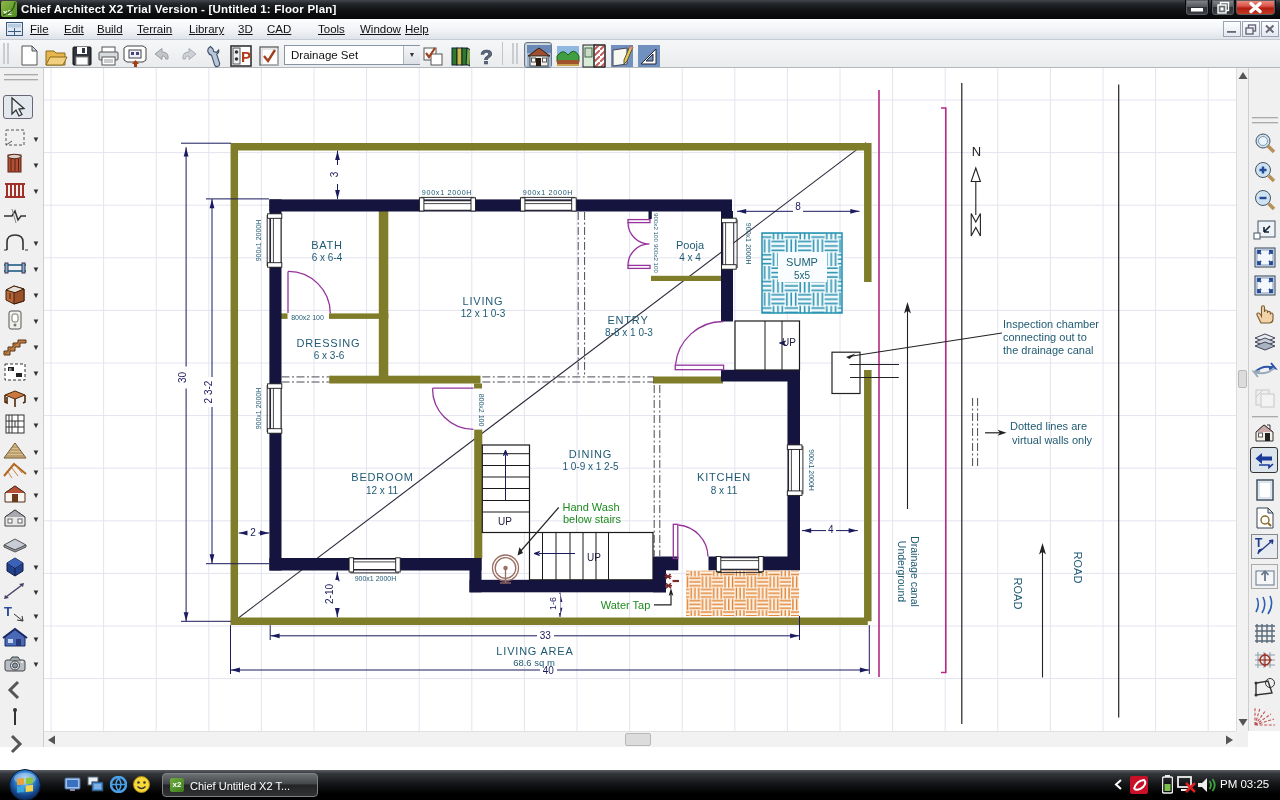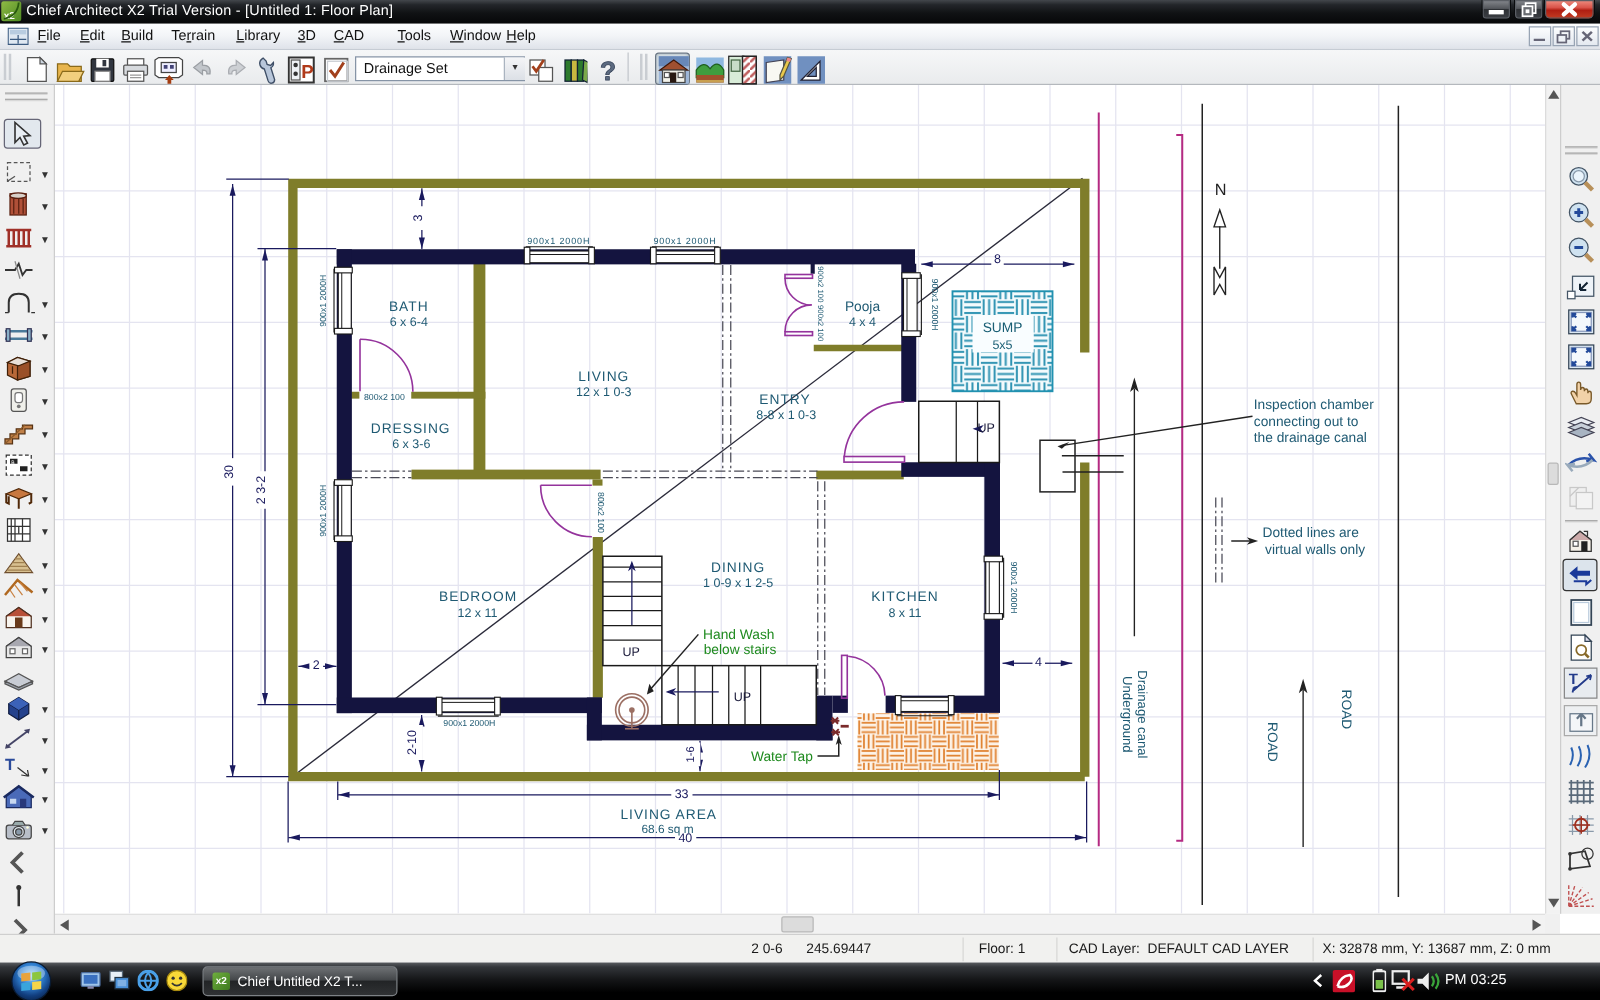--- a/index.html
+++ b/index.html
@@ -1,28 +1,28 @@
 <!DOCTYPE html>
 <html><head><meta charset="utf-8">
 <style>
 *{margin:0;padding:0;box-sizing:border-box;}
 html,body{width:1280px;height:800px;overflow:hidden;font-family:"Liberation Sans",sans-serif;}
 #root{position:absolute;left:0;top:0;width:1280px;height:800px;background:#fff;}
 .abs{position:absolute;}
 
 #title{left:0;top:0;width:1280px;height:19px;background:linear-gradient(#43474c 0%,#23262a 20%,#101214 55%,#060708 100%);}
-#title .txt{left:21px;top:3px;color:#fff;font-size:11.5px;font-weight:normal;letter-spacing:0.2px;}
+#title .txt{left:21px;top:3px;color:#fff;font-size:11.5px;font-weight:bold;letter-spacing:0.2px;}
 #appico{left:1px;top:1px;width:16px;height:16px;background:linear-gradient(135deg,#8fba45,#4d8a22);border-radius:2px;color:#fff;font-size:8px;font-weight:bold;text-align:left;line-height:24px;padding-left:2px;}
 .wbtn{top:0;height:16px;border:1px solid #0a0c0e;box-shadow:0 0 0 1px #5a5e64 inset;border-top:none;color:#fff;text-align:center;}
 #bmin{left:1185px;width:24px;background:linear-gradient(#888b90,#54575c 45%,#2e3135 50%,#3c3f44);border-radius:0 0 4px 4px;}
 #bmax{left:1211px;width:24px;background:linear-gradient(#888b90,#54575c 45%,#2e3135 50%,#3c3f44);border-radius:0 0 4px 4px;}
 #bclose{left:1235px;width:41px;background:linear-gradient(#f09183,#d9544a 40%,#b01e12 55%,#c33e24);border-radius:0 0 5px 5px;}
 
 #menu{left:0;top:19px;width:1280px;height:21px;background:linear-gradient(#fdfeff,#f2f4f7 50%,#dfe3ea);border-bottom:1px solid #c6ccd4;}
-#menu span.mi{position:absolute;top:4px;font-size:11.5px;color:#111;}
+#menu span.mi{position:absolute;top:4px;font-size:11.5px;color:#111;text-decoration:underline;}
 #menu u{text-decoration:underline;}
 .mdib{top:2px;width:18px;height:16px;border:1px solid #98a4b4;background:linear-gradient(#fcfdfe,#e4e9f0);color:#444;font-size:9px;text-align:center;line-height:15px;font-weight:bold;}
 
 #tbar{left:0;top:40px;width:1280px;height:28px;background:linear-gradient(#f6f7f8,#e9ebed);border-bottom:1px solid #b4b8bd;}
 .grip{top:3px;width:6px;height:21px;border-left:2px solid #c9cdd2;border-right:2px solid #c9cdd2;}
 .tsep{top:2px;width:1px;height:23px;background:#c2c6cb;}
 
 #lbar{left:0;top:68px;width:44px;height:679px;background:#f0f0f0;border-right:1px solid #cdcdcd;}
 #rbar{left:1248px;top:68px;width:32px;height:663px;background:#f0f0f0;border-left:1px solid #cdcdcd;}
 .licon{left:2px;width:27px;height:24px;}
@@ -878,30 +878,20 @@
  <svg class="abs" style="left:3px;top:3px" width="9" height="10">
         <path d="M1 5 L8 0.5 L8 9.5 Z" fill="#555"></path>
       </svg>
  <div class="sthumb abs" style="left:581px;top:1px;width:26px;height:13px"></div>
  <svg class="abs" style="left:1181px;top:3px" width="9" height="10">
         <path d="M8 5 L1 0.5 L1 9.5 Z" fill="#555"></path>
       </svg>
 </div>
 <div class="abs" style="left:1236px;top:731px;width:12px;height:16px;background:#f0f0f0"></div>
 
-<div id="sbar" class="abs">
- <span style="left:601px">2 0-6</span>
- <span style="left:645px">245.69447</span>
- <span style="left:783px">Floor: 1</span>
- <span style="left:855px">CAD Layer:&nbsp; DEFAULT CAD LAYER</span>
- <span style="left:1058px">X: 32878 mm, Y: 13687 mm, Z: 0 mm</span>
- <div class="sdiv abs" style="left:770px"></div>
- <div class="sdiv abs" style="left:845px"></div>
- <div class="sdiv abs" style="left:1050px"></div>
-</div>
 
 <div id="task" class="abs">
  <svg class="abs" style="left:7px;top:-2px" width="36" height="34">
   <defs>
           <radialGradient id="orb" cx="50%" cy="35%" r="65%">
    <stop offset="0%" stop-color="#9fd4f8"></stop>
             <stop offset="45%" stop-color="#2f7fd0"></stop>
             <stop offset="80%" stop-color="#123f80"></stop>
             <stop offset="100%" stop-color="#0a2a58"></stop>
   </radialGradient>
@@ -934,21 +924,21 @@
  <svg class="qlico abs" style="left:133px">
         <circle cx="8.5" cy="8.5" r="8" fill="#f8d838" stroke="#a88a10"></circle>
         <circle cx="5.5" cy="6.5" r="1.3" fill="#333"></circle>
         <circle cx="11.5" cy="6.5" r="1.3" fill="#333"></circle>
         <path d="M4.5 10.5 q4 4 8 0" fill="none" stroke="#333" stroke-width="1.4"></path>
       </svg>
  <div id="tbtn" class="abs">
         <span class="abs" style="left:7px;top:4px;width:14px;height:14px;background:linear-gradient(135deg,#6fae3e,#3d7a1e);border-radius:2px;color:#fff;font-size:8px;font-weight:bold;text-align:center;line-height:14px">x2</span>
         <span class="abs" style="left:27px;top:1px">Chief Untitled X2 T...</span>
       </div>
- <div id="tray" class="abs" style="left:1036px;top:0;width:180px;height:30px">
+ <div id="tray" class="abs" style="left:1100px;top:0;width:180px;height:30px">
   <svg class="abs" style="left:14px;top:9px" width="8" height="11">
           <path d="M7 1 L2 5.5 L7 10" fill="none" stroke="#fff" stroke-width="2"></path>
         </svg>
   <svg class="abs" style="left:30px;top:6px" width="18" height="18">
           <rect width="18" height="18" rx="2" fill="#c81028"></rect>
           <path d="M4 13 q2 -8 10 -9 q3 3 -1 7 q-4 4 -9 2" fill="none" stroke="#fff" stroke-width="2"></path>
         </svg>
   <svg class="abs" style="left:62px;top:5px" width="11" height="19">
           <rect x="3" y="0" width="5" height="2" fill="#eee"></rect>
           <rect x="0.5" y="2" width="10" height="16" rx="1.5" fill="none" stroke="#eee" stroke-width="1.5"></rect>

